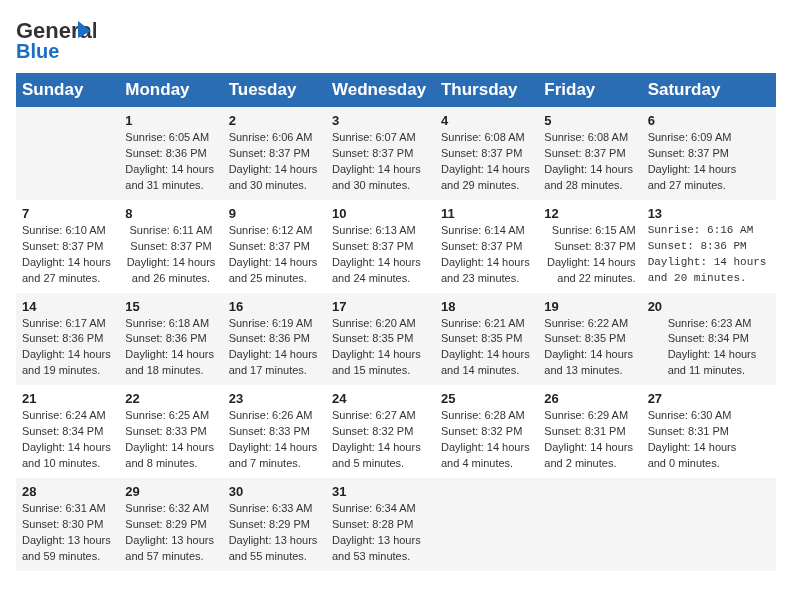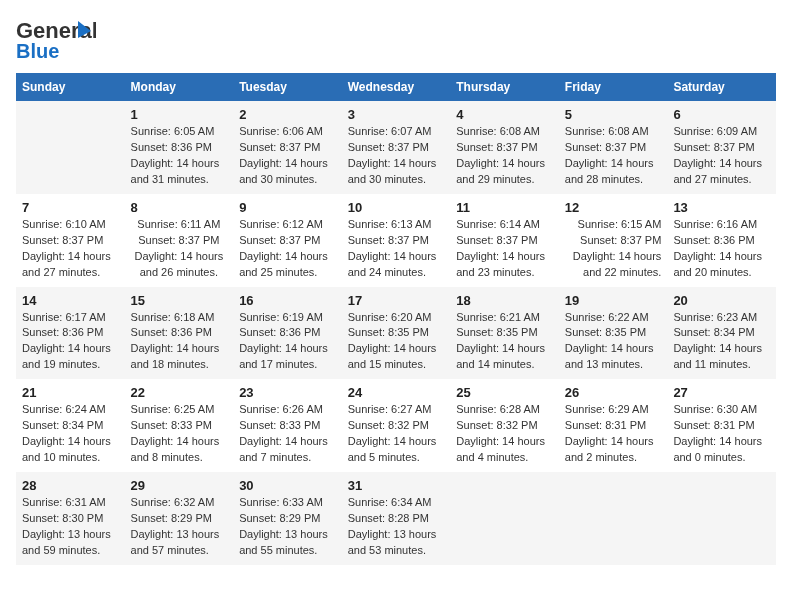--- a/index.html
+++ b/index.html
@@ -38,21 +38,21 @@
       border-collapse: collapse;
       font-size: 11px;
     }
     thead tr {
       background-color: #2a6db5;
       color: white;
     }
     thead th {
       padding: 7px 6px;
       text-align: left;
-      font-size: 12px;
+      font-size: 17px;
       font-weight: bold;
     }
     tbody tr {
       vertical-align: top;
     }
     tbody tr:nth-child(odd) {
       background-color: #f5f5f5;
     }
     tbody tr:nth-child(even) {
       background-color: #ffffff;
@@ -189,21 +189,21 @@
         </td>
         <td>
           <span class="day-number">12</span>
           <div class="day-info" style="white-space: pre-line; text-align: right;">Sunrise: 6:15 AM
 Sunset: 8:37 PM
 Daylight: 14 hours
 and 22 minutes.</div>
         </td>
         <td>
           <span class="day-number">13</span>
-          <div class="day-info" style="white-space: pre-line;">Sunrise: 6:16 AM
+          <div class="day-info" style="white-space: pre-line; font-family: Liberation Mono, monospace;">Sunrise: 6:16 AM
 Sunset: 8:36 PM
 Daylight: 14 hours
 and 20 minutes.</div>
         </td>
       </tr>
       <tr>
         <td>
           <span class="day-number">14</span>
           <div class="day-info" style="white-space: pre-line;">Sunrise: 6:17 AM
 Sunset: 8:36 PM
@@ -240,21 +240,21 @@
         </td>
         <td>
           <span class="day-number">19</span>
           <div class="day-info" style="white-space: pre-line;">Sunrise: 6:22 AM
 Sunset: 8:35 PM
 Daylight: 14 hours
 and 13 minutes.</div>
         </td>
         <td>
           <span class="day-number">20</span>
-          <div class="day-info" style="white-space: pre-line;">Sunrise: 6:23 AM
+          <div class="day-info" style="white-space: pre-line; margin-left: 20px;">Sunrise: 6:23 AM
 Sunset: 8:34 PM
 Daylight: 14 hours
 and 11 minutes.</div>
         </td>
       </tr>
       <tr>
         <td>
           <span class="day-number">21</span>
           <div class="day-info" style="white-space: pre-line;">Sunrise: 6:24 AM
 Sunset: 8:34 PM

